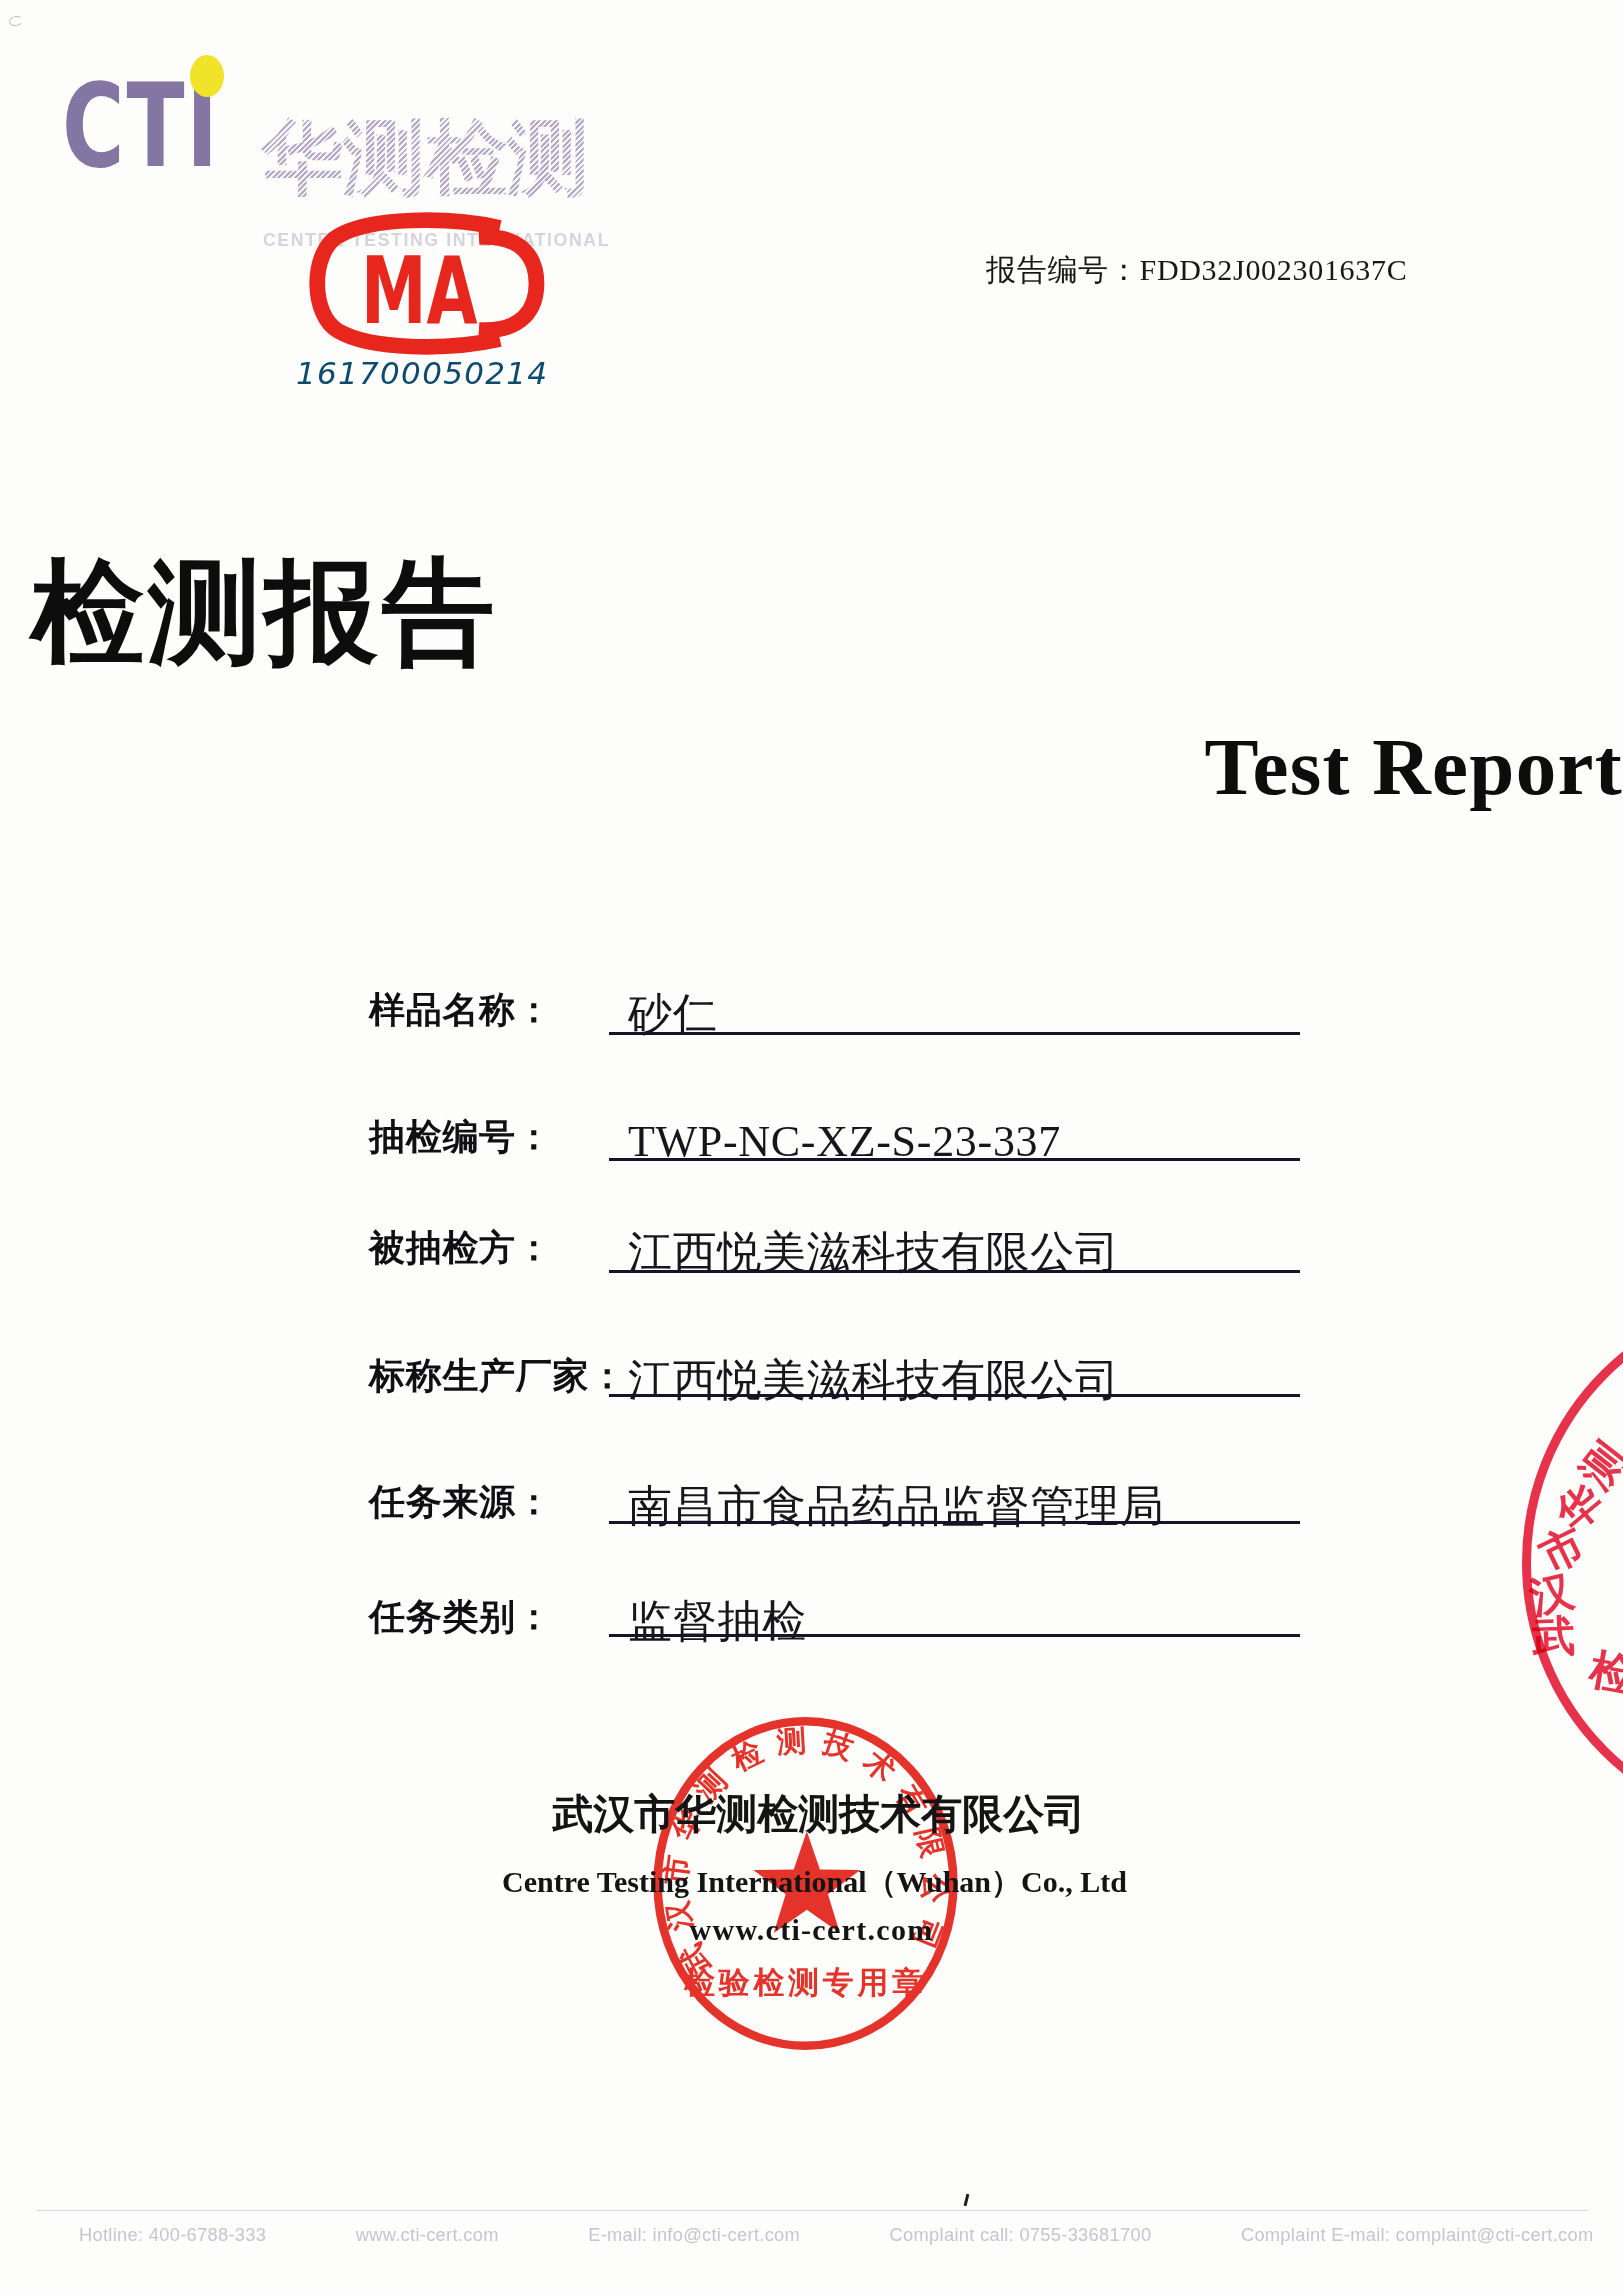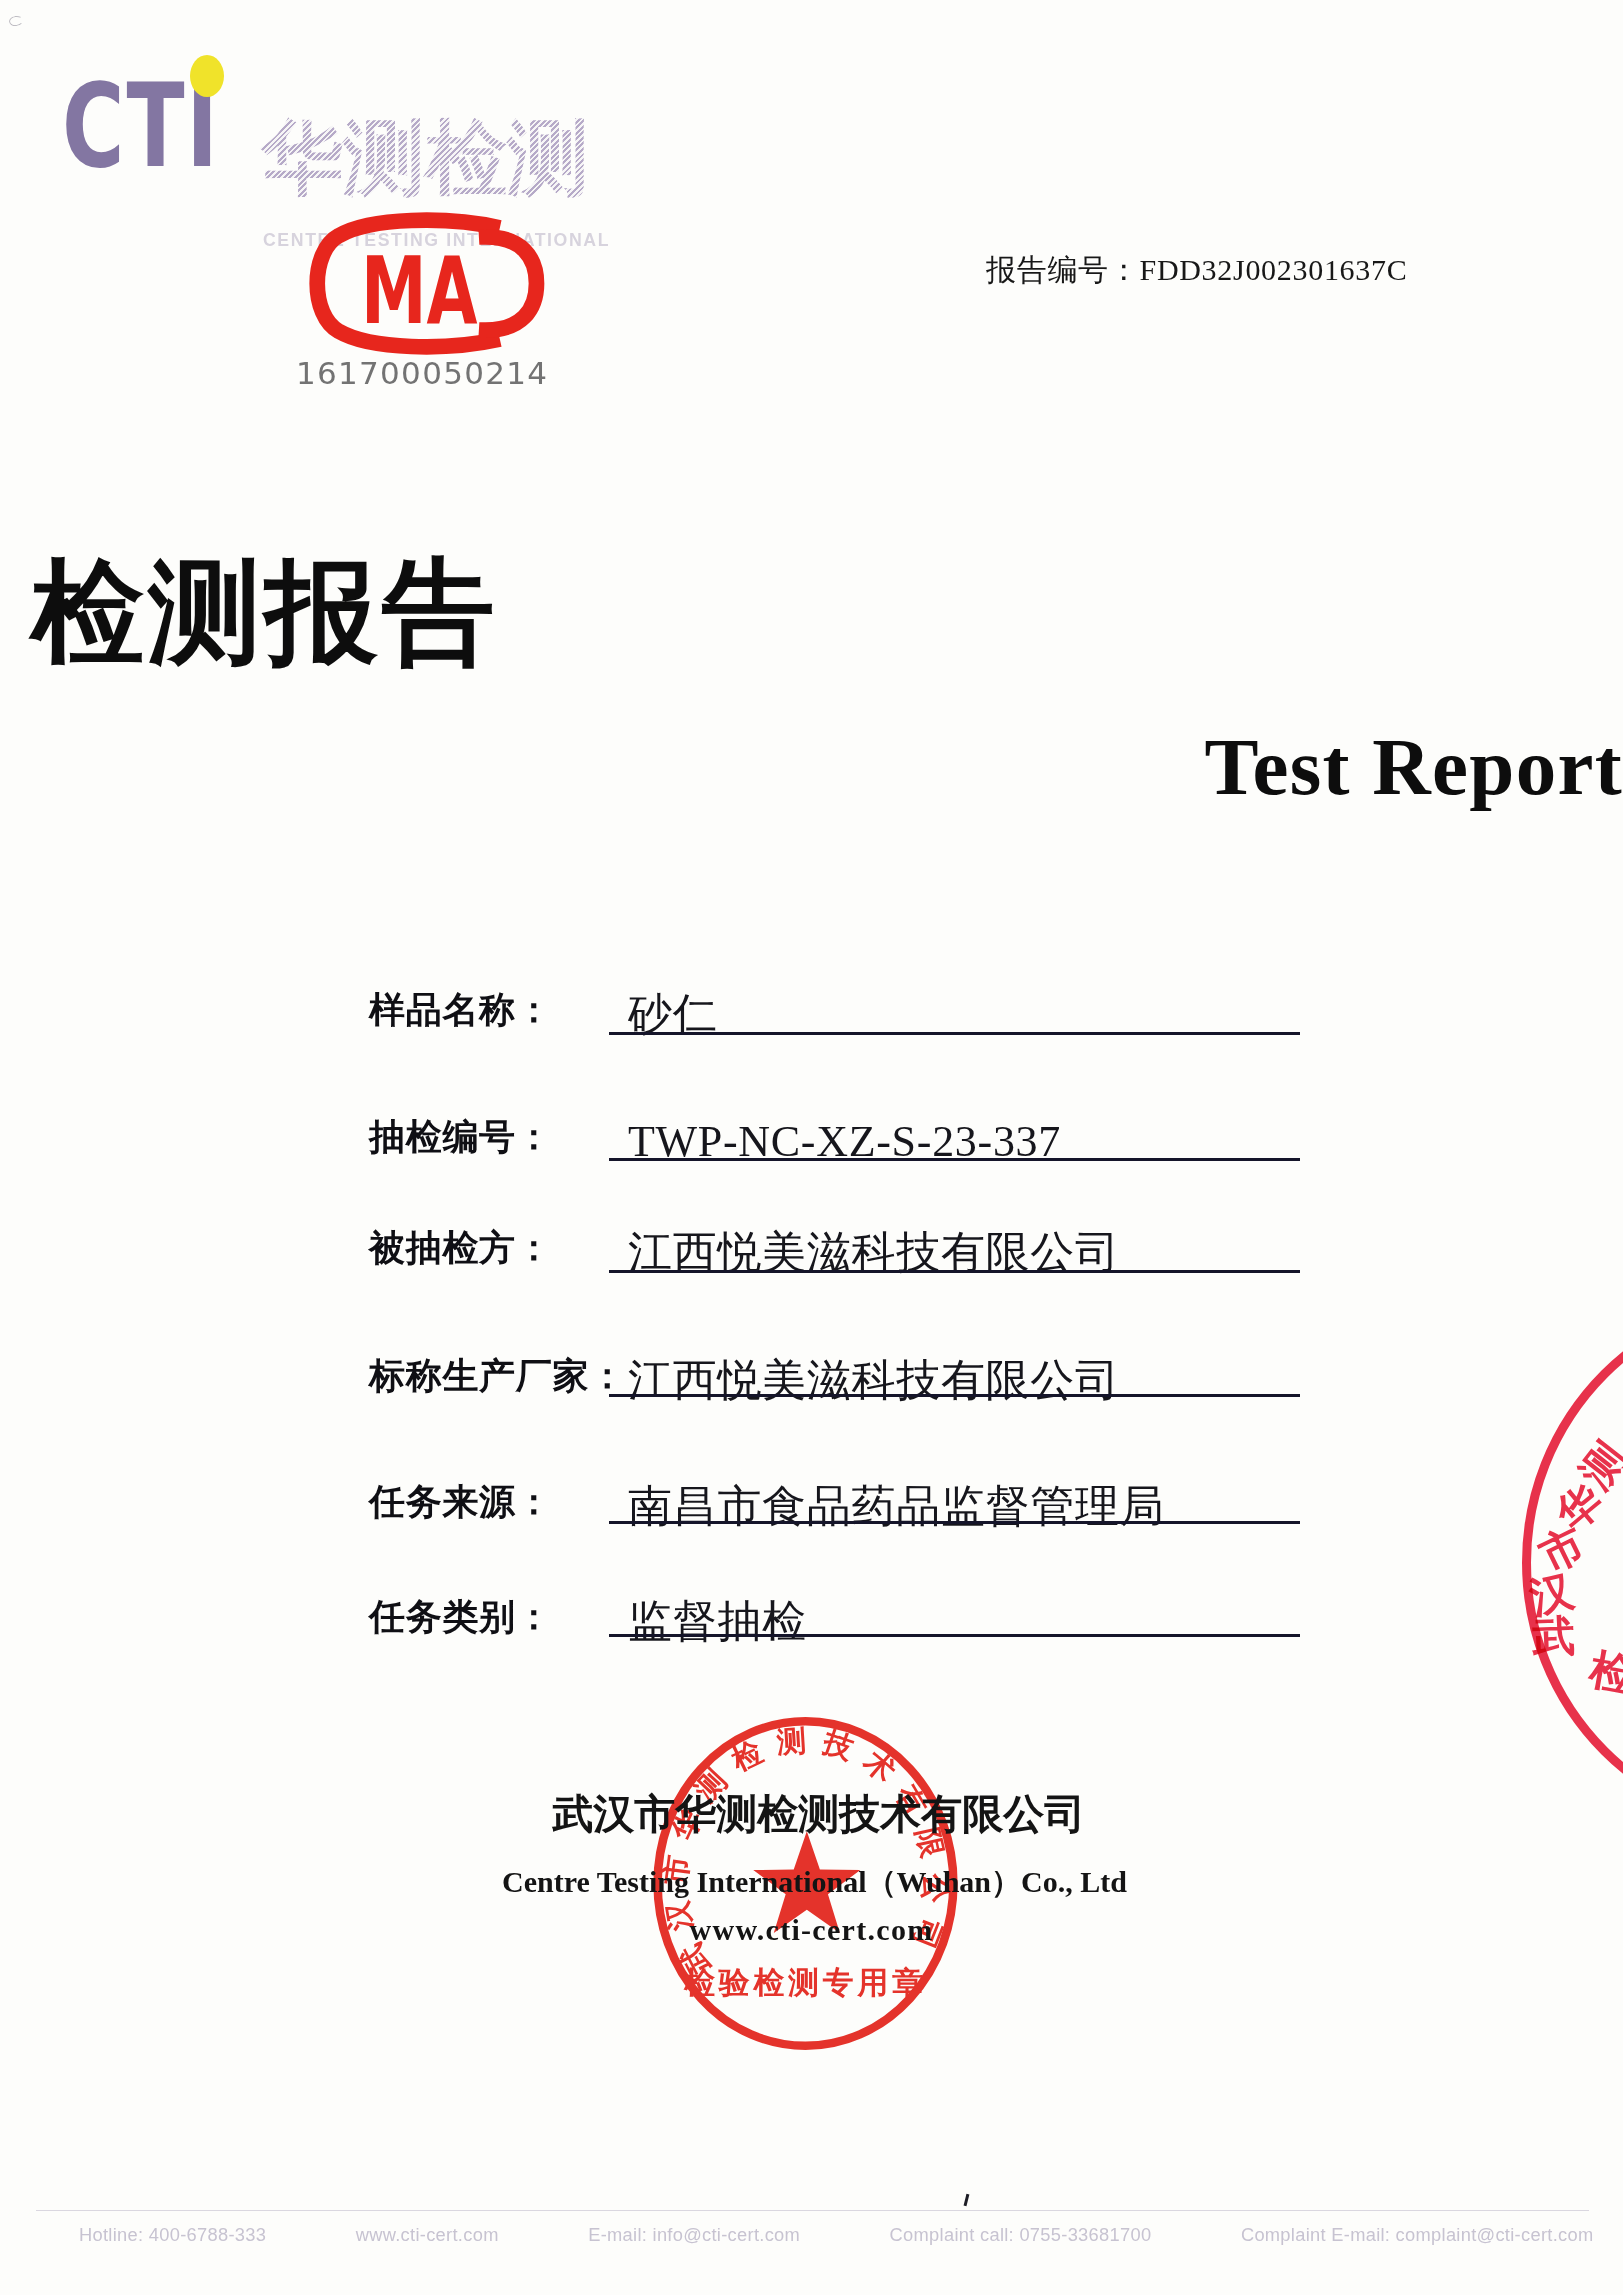--- a/index.html
+++ b/index.html
@@ -29,22 +29,23 @@
     pointer-events:none;
   }
   .logo-en{
     position:absolute;left:263px;top:230px;
     font-size:17.7px;font-weight:bold;letter-spacing:1.6px;color:#d7d3dd;
   }
   
   .cma-svg{position:absolute;left:293px;top:208px;}
   .cma-num{
     position:absolute;left:296px;top:355px;
-    font-size:31px;letter-spacing:1.3px;color:#737373;
+    font-size:31px;letter-spacing:1.3px;color:#0c4a6e;
     font-family:"DejaVu Sans","Liberation Sans",sans-serif;
+    font-style:italic;
   }
   
   .report-no{
     position:absolute;left:986px;top:250px;
     font-family:"Liberation Serif","DejaVu Serif",serif;
     font-size:30px;color:#181818;letter-spacing:0.7px;
   }
   
   .title-cn{
     position:absolute;left:0;top:551px;width:100%;text-align:left;padding-left:31px;box-sizing:border-box;

